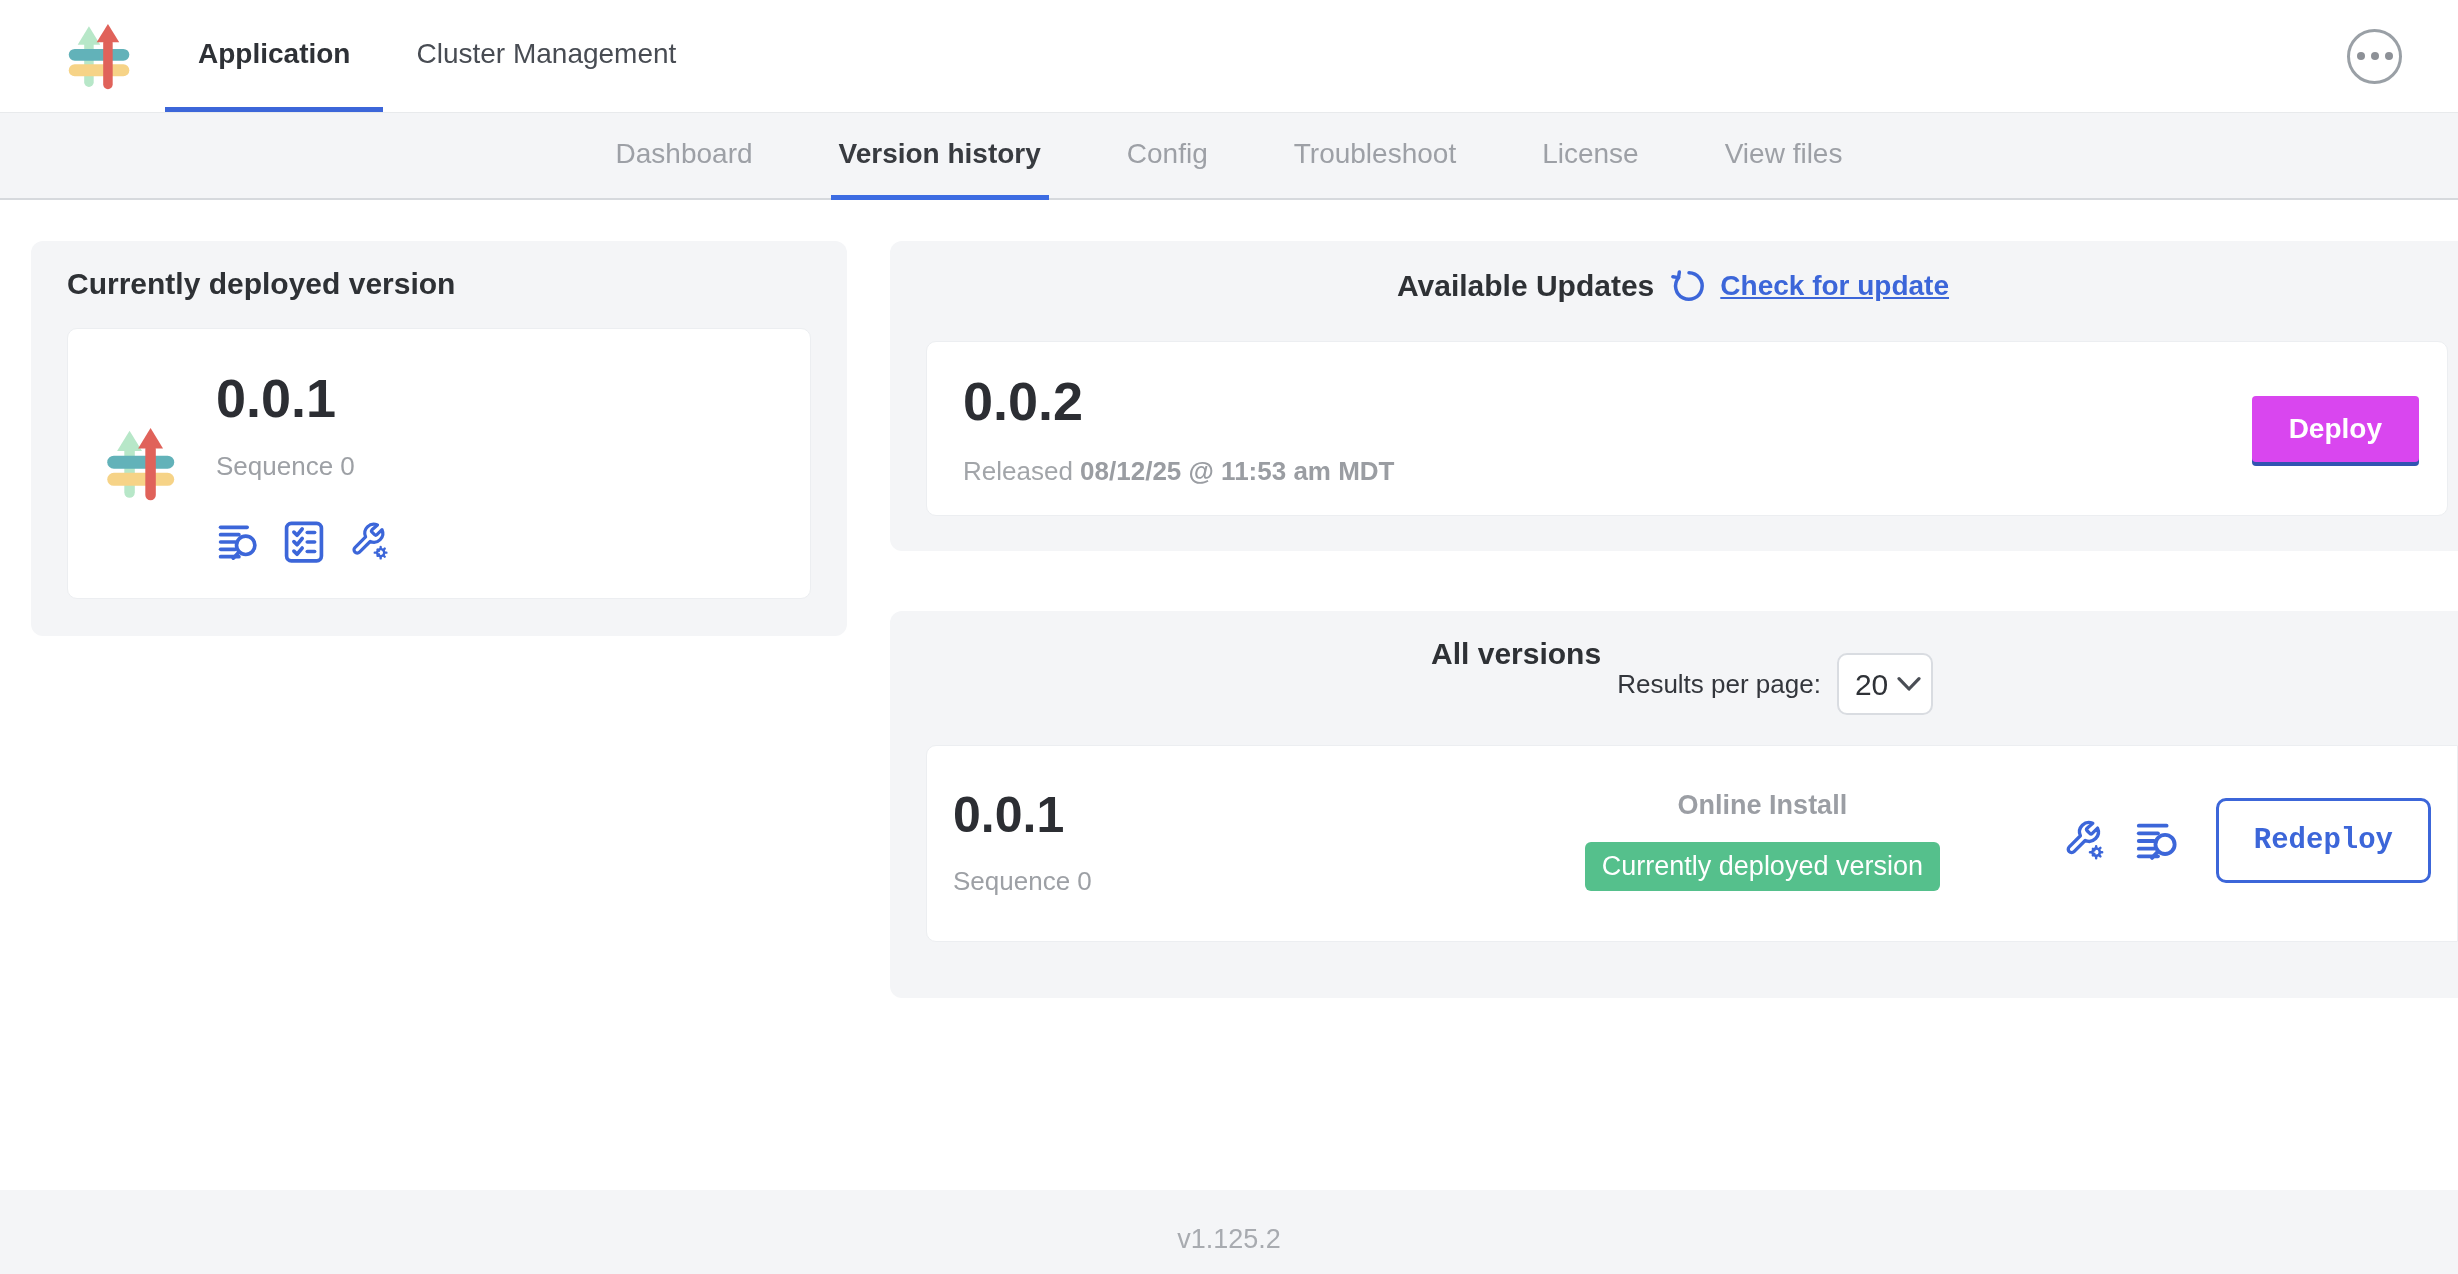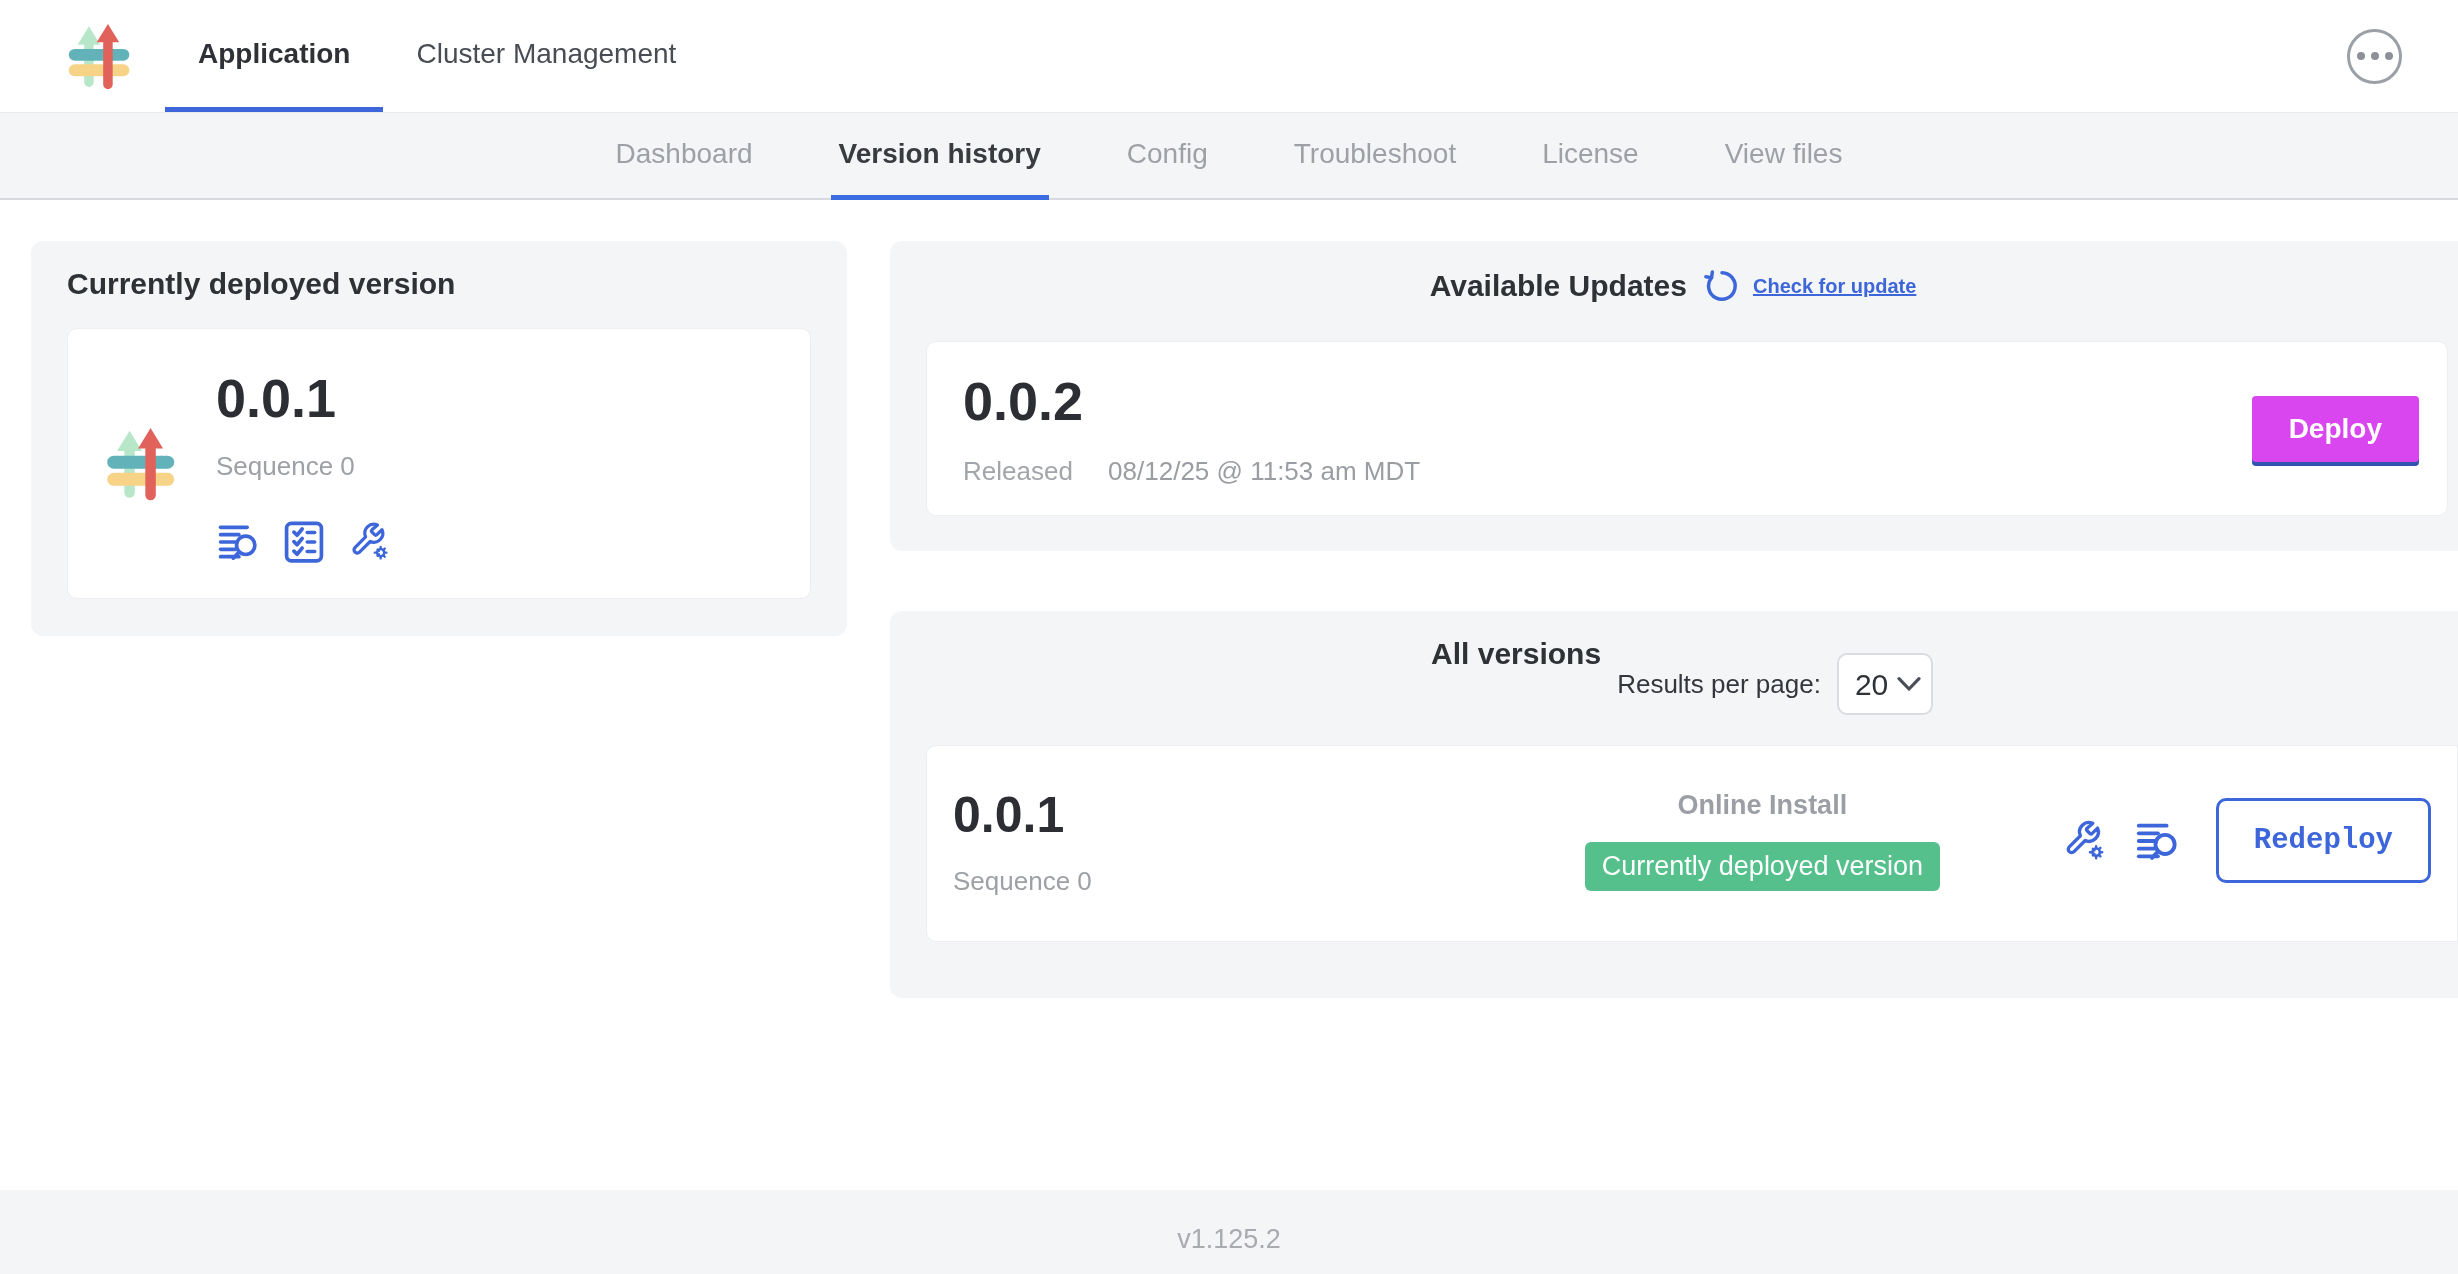--- a/index.html
+++ b/index.html
@@ -33,26 +33,26 @@
   .seq { font-size:26px; color:#9da0a5; margin-top:22px; }
   .deployed-at { font-size:26px; color:#c5c8cc; margin-top:46px; }
   .icon-row { display:flex; align-items:center; gap:22px; margin-top:38px; }
   .blue-icon { color:#3c66d9; cursor:pointer; }
   .blue-icon svg { display:block; }
 
   
   .right-col { flex:1 1 auto; min-width:0; display:flex; flex-direction:column; gap:60px; }
   .right-card { border-radius:12px 0 0 12px; padding:26px 0 35px 36px; }
   .card-head { display:flex; align-items:center; justify-content:center; padding-right:38px;gap:16px; }
-  .link { display:flex; align-items:center; gap:12px; color:#3c66d9; font-size:20px; font-weight:600; cursor:pointer; }
+  .link { display:flex; align-items:center; gap:12px; color:#3c66d9; font-size:28px; font-weight:600; cursor:pointer; }
   .link .txt { text-decoration:underline; }
 
   .update-row { margin:36px 10px 0 0; background:#fff; border:1px solid #eceef1; border-radius:10px; padding:28px 28px 28px 36px; display:flex; align-items:center; justify-content:space-between; }
   .released { font-size:26px; color:#a2a5a9; margin-top:24px; }
-  .released b { font-weight:400; color:#9a9da2;margin-left:28px; }
+  .released b { font-weight:700; color:#9a9da2; }
   .deploy-btn { background:#d946ef; color:#fff; font-family:inherit; font-size:28px; font-weight:700; border:none; border-radius:4px; padding:17px 37px; cursor:pointer; box-shadow:0 4px 0 0 #3254b1; }
 
   .versions-card { padding-bottom:56px; }
   .rpp { display:flex; align-items:center; gap:16px; margin-top:16px; padding-right:10px; }
   .rpp-label { font-size:26px; font-weight:500; color:#33363c; }
   .select-wrap { position:relative; display:inline-block; }
   .rpp-select { appearance:none; -webkit-appearance:none; width:96px; height:62px; background:#fff; border:2px solid #d9dce1; border-radius:10px; font-family:inherit; font-size:30px; color:#2f3237; padding:0 40px 0 16px; cursor:pointer; }
   .select-wrap .chev { position:absolute; right:12px; top:50%; transform:translateY(-50%); pointer-events:none; color:#4a4e55; }
 
   .version-row { margin-top:30px; background:#fff; border:1px solid #eceef1; border-radius:10px 0 0 10px; padding:44px 26px 44px 26px; display:flex; align-items:flex-start; }

